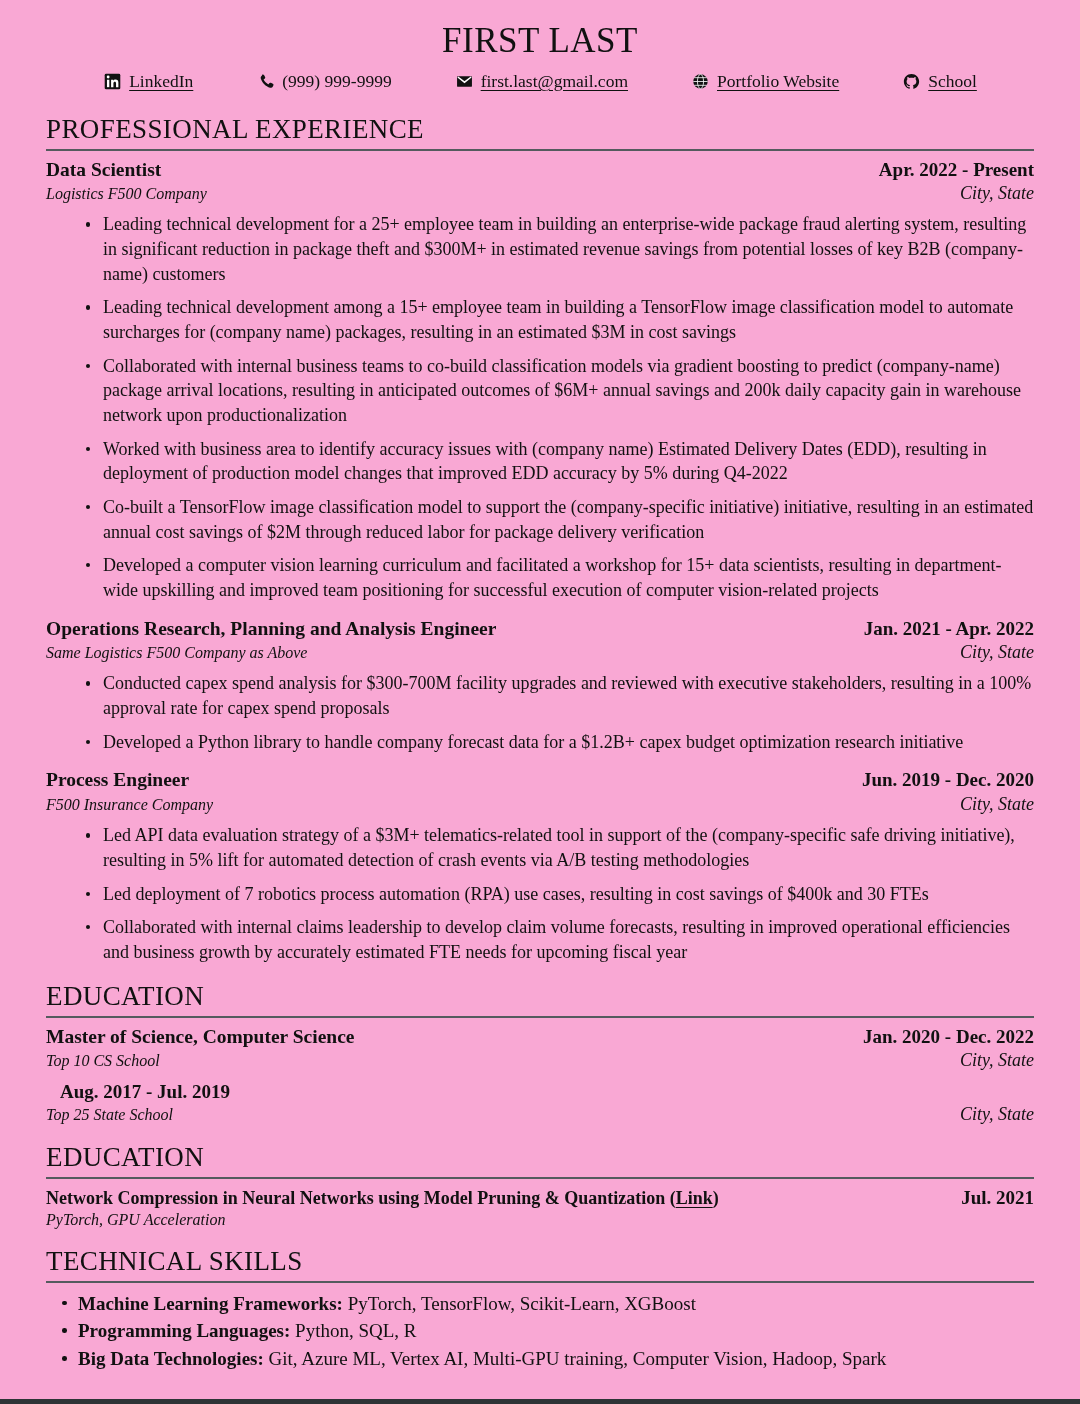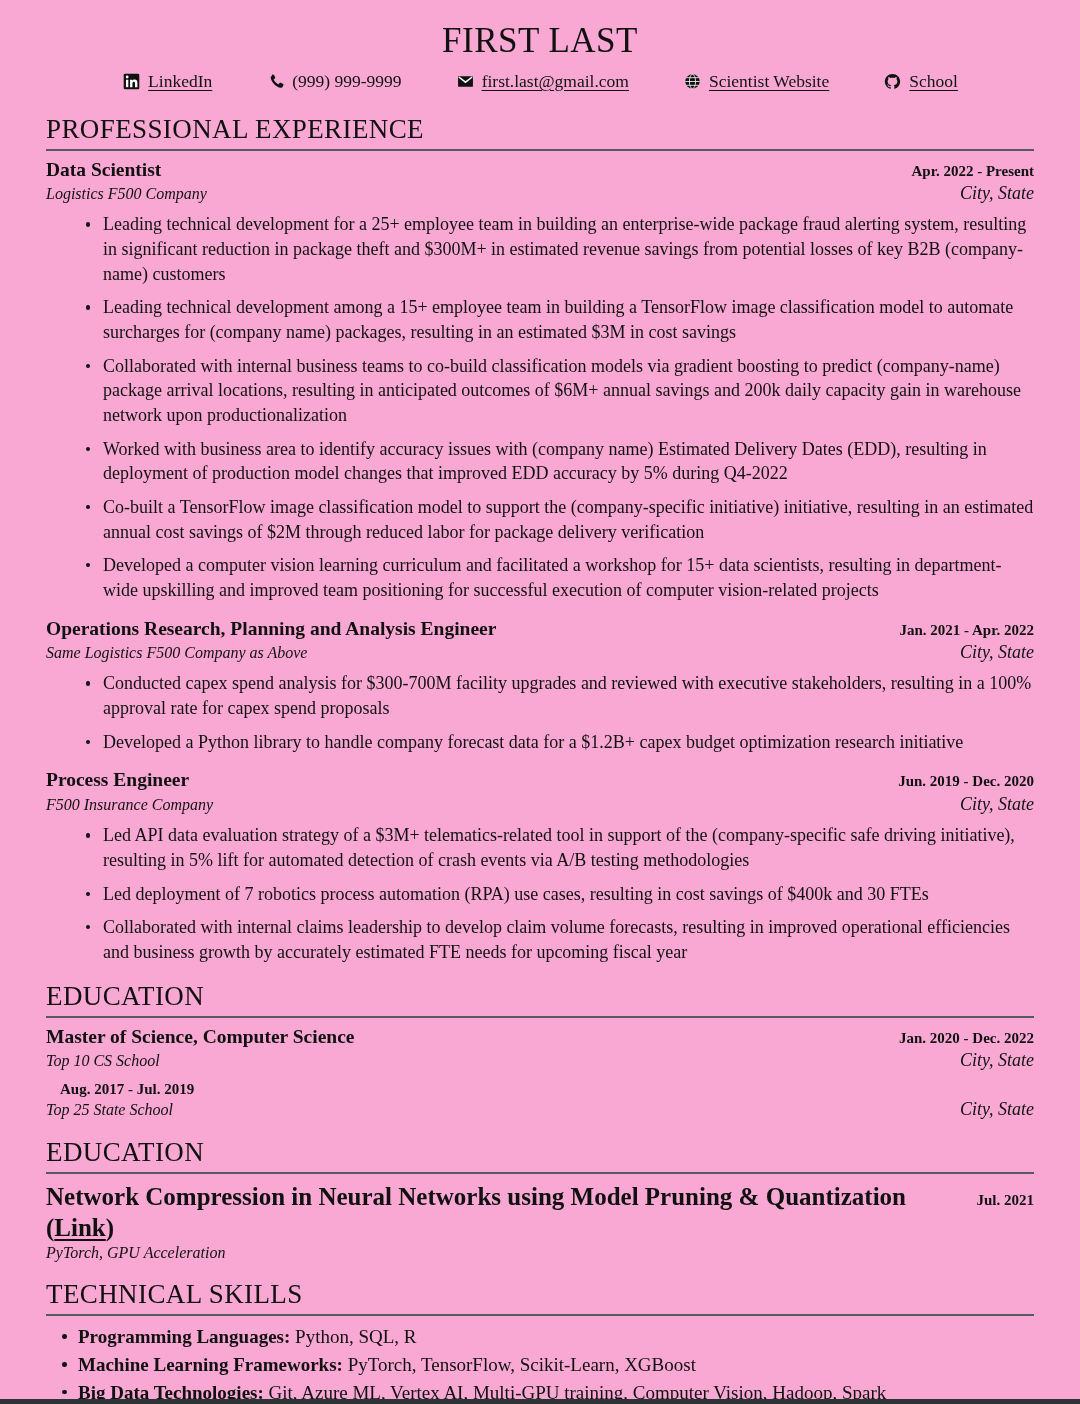--- a/index.html
+++ b/index.html
@@ -28,21 +28,21 @@
     font-size: 35px;
     letter-spacing: 0.5px;
     font-weight: 400;
     line-height: 1.1;
     margin: 4px 0 10px 0;
   }
   .contact-row {
     display: flex;
     justify-content: center;
     align-items: center;
-    gap: 8px;
+    gap: 17px;
     margin-bottom: 22px;
   }
   .contact-item {
     display: flex;
     align-items: center;
     font-size: 17.5px;
     white-space: nowrap;
     margin: 0 23px;
   }
   .contact-item .ico {
@@ -80,21 +80,21 @@
     justify-content: space-between;
     align-items: baseline;
     line-height: 1.25;
   }
   .entry-title {
     font-weight: 700;
     font-size: 19.5px;
   }
   .entry-date {
     font-weight: 700;
-    font-size: 15px;
+    font-size: 19px;
     text-align: right;
     white-space: nowrap;
     padding-left: 14px;
   }
   .entry-sub {
     font-style: italic;
     font-size: 16px;
   }
   .entry-loc {
     font-style: italic;
@@ -126,21 +126,21 @@
     top: 10px;
     width: 4.2px;
     height: 4.2px;
     border-radius: 50%;
     background: #111111;
   }
 
   .edu-entry { margin-bottom: 3px; }
   .edu-entry + .edu-entry { margin-top: 8px; }
 
-  .proj-head .entry-title { font-size: 25px; }
+  .proj-head .entry-title { font-size: 18px; }
 
   
   ul.skills {
     margin: 6px 0 0 0;
     padding-left: 14px;
     list-style: none;
   }
   ul.skills li {
     position: relative;
     font-size: 19px;
@@ -206,21 +206,21 @@
               <svg viewBox="0 0 24 24" width="17" height="17">
                 <circle cx="12" cy="12" r="10.2" fill="#111"></circle>
                 <g stroke="#fff" stroke-width="1.15" fill="none">
                   <ellipse cx="12" cy="12" rx="4.3" ry="10.2"></ellipse>
                   <line x1="1.8" y1="12" x2="22.2" y2="12"></line>
                   <line x1="3.4" y1="6.6" x2="20.6" y2="6.6"></line>
                   <line x1="3.4" y1="17.4" x2="20.6" y2="17.4"></line>
                 </g>
               </svg>
             </span>
-            <span class="contact-text link">Scientist Website</span>
+            <span class="contact-text link">Portfolio Website</span>
           </div>
           <div class="contact-item">
             <span class="ico">
               <svg viewBox="0 0 24 24" width="17" height="17">
                 <path d="M12 1.3C6 1.3 1.2 6.1 1.2 12.1c0 4.8 3.1 8.85 7.4 10.3.54.1.74-.24.74-.52 0-.26-.01-1.1-.015-2-3 .65-3.64-1.28-3.64-1.28-.5-1.26-1.2-1.6-1.2-1.6-.98-.67.075-.66.075-.66 1.08.075 1.65 1.11 1.65 1.11.96 1.65 2.52 1.17 3.14.9.1-.7.38-1.17.68-1.44-2.4-.27-4.92-1.2-4.92-5.34 0-1.18.42-2.14 1.11-2.9-.11-.27-.48-1.37.105-2.85 0 0 .9-.29 2.96 1.1.86-.24 1.78-.36 2.69-.365.91.005 1.83.125 2.69.365 2.05-1.39 2.95-1.1 2.95-1.1.59 1.48.22 2.58.11 2.85.69.76 1.11 1.72 1.11 2.9 0 4.15-2.53 5.06-4.94 5.33.39.335.73 1 .73 2.01 0 1.45-.013 2.62-.013 2.98 0 .285.195.63.75.52 4.29-1.45 7.39-5.5 7.39-10.3C22.8 6.1 18 1.3 12 1.3z" fill="#111"></path>
               </svg>
             </span>
             <span class="contact-text link">School</span>
           </div>
         </div>
@@ -319,20 +319,20 @@
               <div class="entry-sub">PyTorch, GPU Acceleration</div>
             </div>
           </div>
         </div>
     </div>
 
     <div class="section section-gap-md">
       <div class="section-title">TECHNICAL SKILLS</div>
       <div class="rule"></div>
       <ul class="skills" id="skills-list">
+          <li><span class="skill-label">Machine Learning Frameworks:</span> <span class="skill-values"> PyTorch, TensorFlow, Scikit-Learn, XGBoost</span></li>
           <li><span class="skill-label">Programming Languages:</span> <span class="skill-values"> Python, SQL, R</span></li>
-          <li><span class="skill-label">Machine Learning Frameworks:</span> <span class="skill-values"> PyTorch, TensorFlow, Scikit-Learn, XGBoost</span></li>
           <li><span class="skill-label">Big Data Technologies:</span> <span class="skill-values"> Git, Azure ML, Vertex AI, Multi-GPU training, Computer Vision, Hadoop, Spark</span></li>
         </ul>
     </div>
 
   </div>
 </div>
 
 </body></html>

